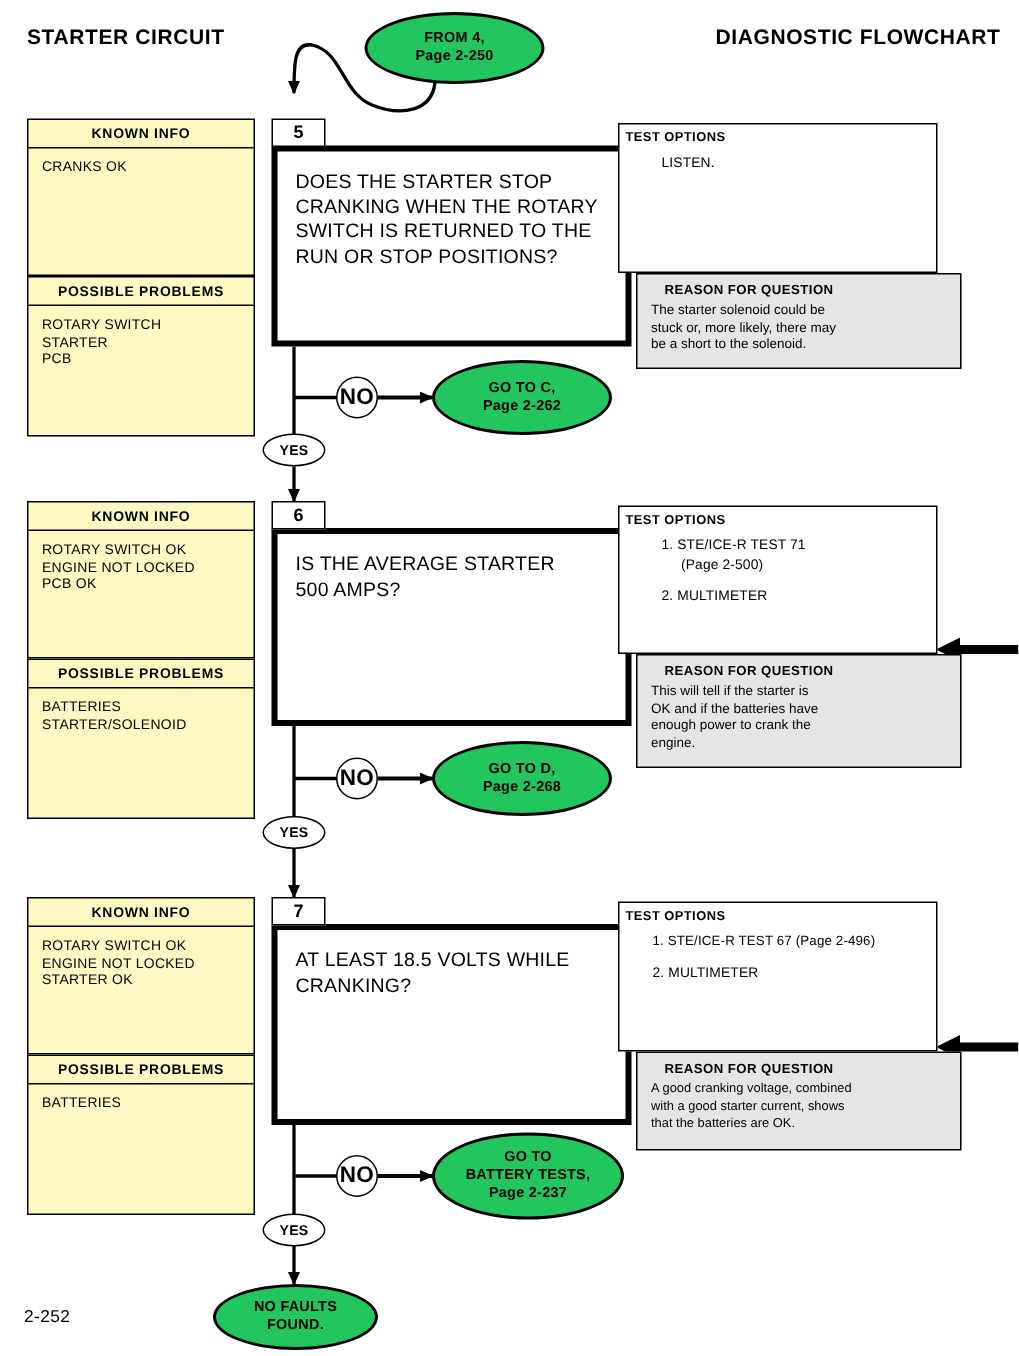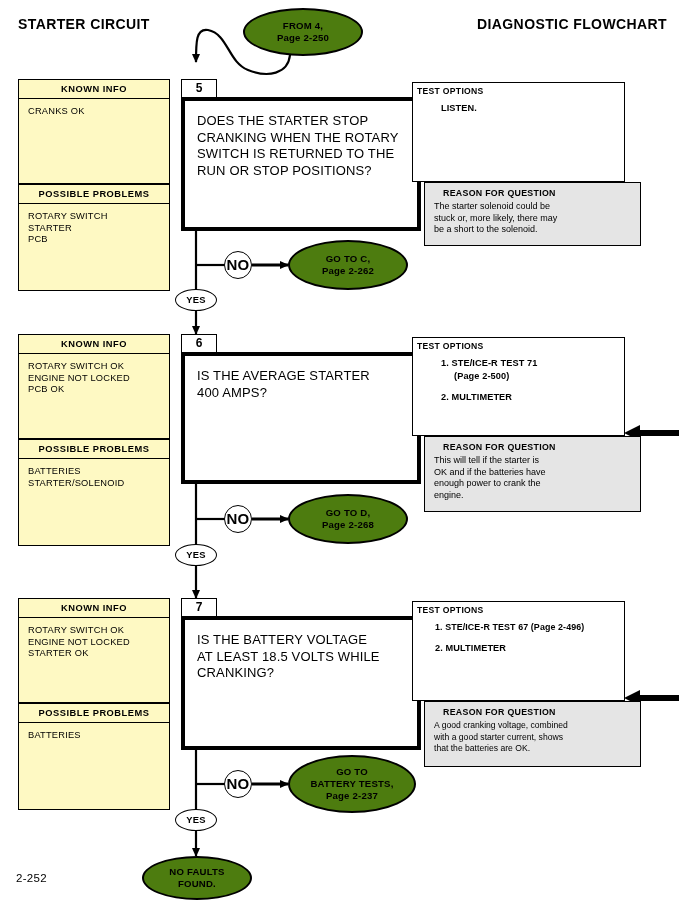--- a/index.html
+++ b/index.html
@@ -109,21 +109,20 @@
     font-size: 8.6px;
     font-weight: bold;
     letter-spacing: 0.3px;
     padding: 3px 0 0 4px;
   }
   .test-body {
     font-size: 9.2px;
     line-height: 13px;
     padding: 6px 6px 0 28px;
     letter-spacing: 0.1px;
-    font-weight: bold;
   }
   .test-body div { white-space: nowrap; }
   .test-body .sub { padding-left: 13px; }
   .test-body .gap { height: 8px; }
 
   .reason-panel {
     position: absolute;
     left: 424px;
     width: 217px;
     border: 1.1px solid #000;
@@ -143,21 +142,21 @@
     padding: 3px 6px 0 9px;
   }
   .reason-body div { white-space: nowrap; }
 
   
   .ellipse {
     position: absolute;
     border: 2.4px solid #000;
     border-radius: 50%;
     box-sizing: border-box;
-    background: #4d7c0f;
+    background: #22c55e;
     display: flex;
     flex-direction: column;
     align-items: center;
     justify-content: center;
     z-index: 7;
   }
   .ellipse div {
     font-size: 9.6px;
     font-weight: bold;
     line-height: 12px;
@@ -312,21 +311,21 @@
     <div class="info-body">
       <div>BATTERIES</div>
       <div>STARTER/SOLENOID</div>
     </div>
   </div>
 
   <div class="step-tab" style="left:181px; top:334px;">6</div>
   <div class="qbox" style="top:352px; height:132px;">
     <div class="qbox-text">
       <div>IS THE AVERAGE STARTER</div>
-      <div>400 AMPS?</div>
+      <div>500 AMPS?</div>
     </div>
   </div>
 
   <div class="test-panel" style="top:337px; height:99px;">
     <div class="test-head">TEST OPTIONS</div>
     <div class="test-body">
       <div>1. STE/ICE-R TEST 71</div>
       <div class="sub">(Page 2-500)</div>
       <div class="gap"></div>
       <div>2. MULTIMETER</div>
@@ -360,21 +359,20 @@
   <div class="info-panel" style="top:703px; height:107px;">
     <div class="info-head">POSSIBLE PROBLEMS</div>
     <div class="info-body">
       <div>BATTERIES</div>
     </div>
   </div>
 
   <div class="step-tab" style="left:181px; top:598px;">7</div>
   <div class="qbox" style="top:616px; height:134px;">
     <div class="qbox-text">
-      <div>IS THE BATTERY VOLTAGE</div>
       <div>AT LEAST 18.5 VOLTS WHILE</div>
       <div>CRANKING?</div>
     </div>
   </div>
 
   <div class="test-panel" style="top:601px; height:100px;">
     <div class="test-head">TEST OPTIONS</div>
     <div class="test-body" style="padding-left:22px;">
       <div style="font-size:8.9px;">1. STE/ICE-R TEST 67 (Page 2-496)</div>
       <div class="gap"></div>

